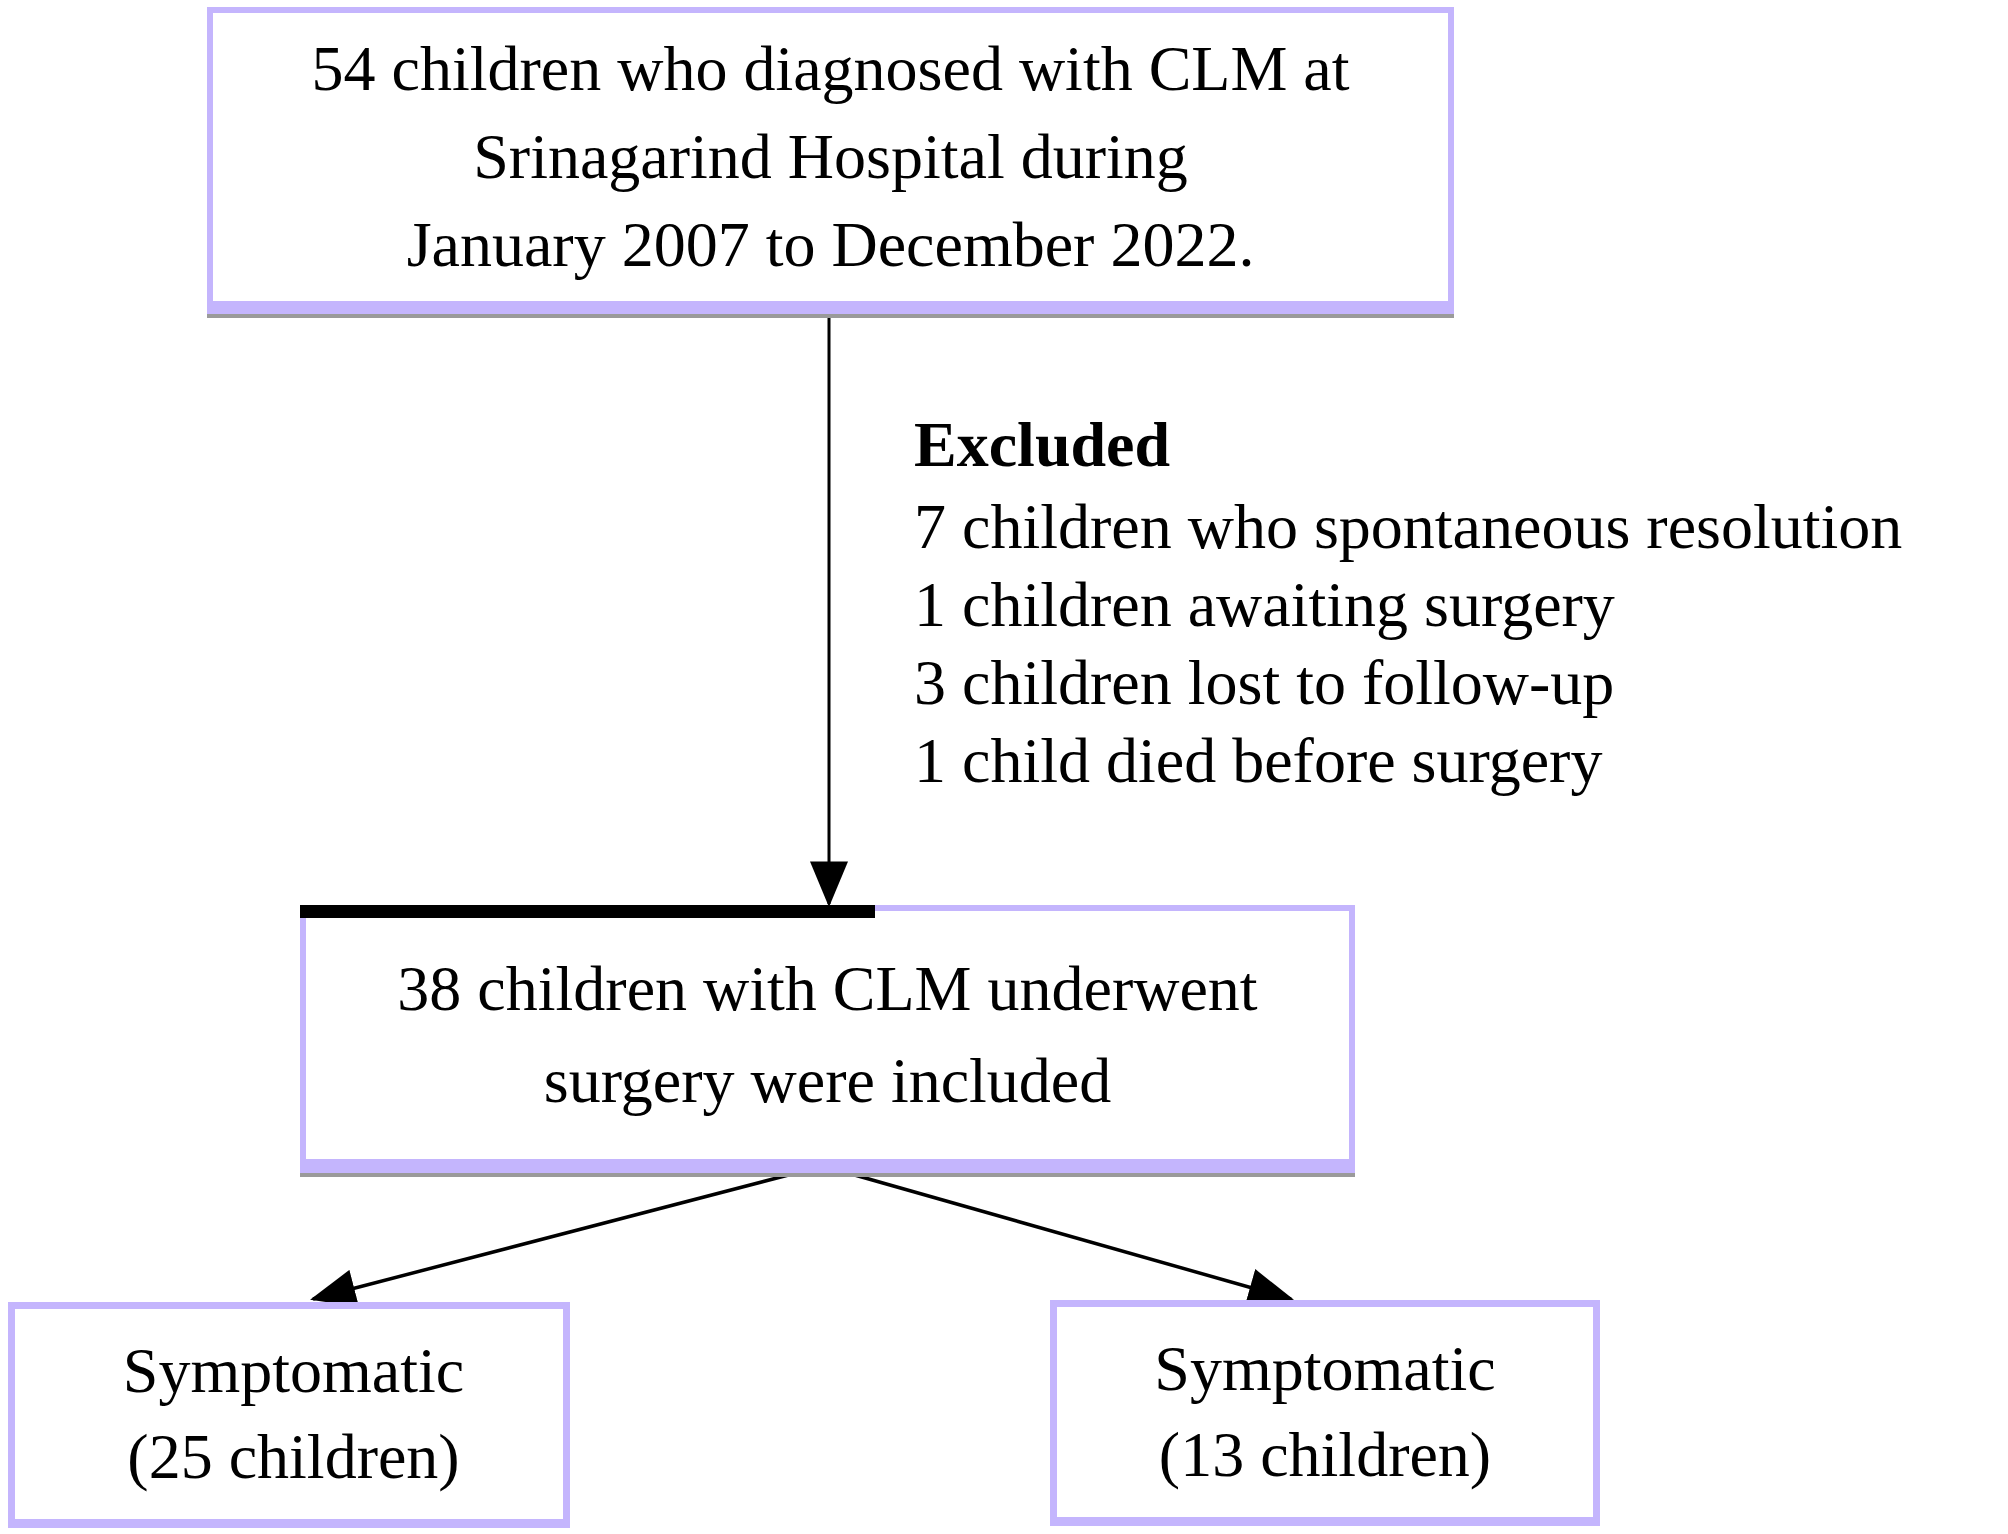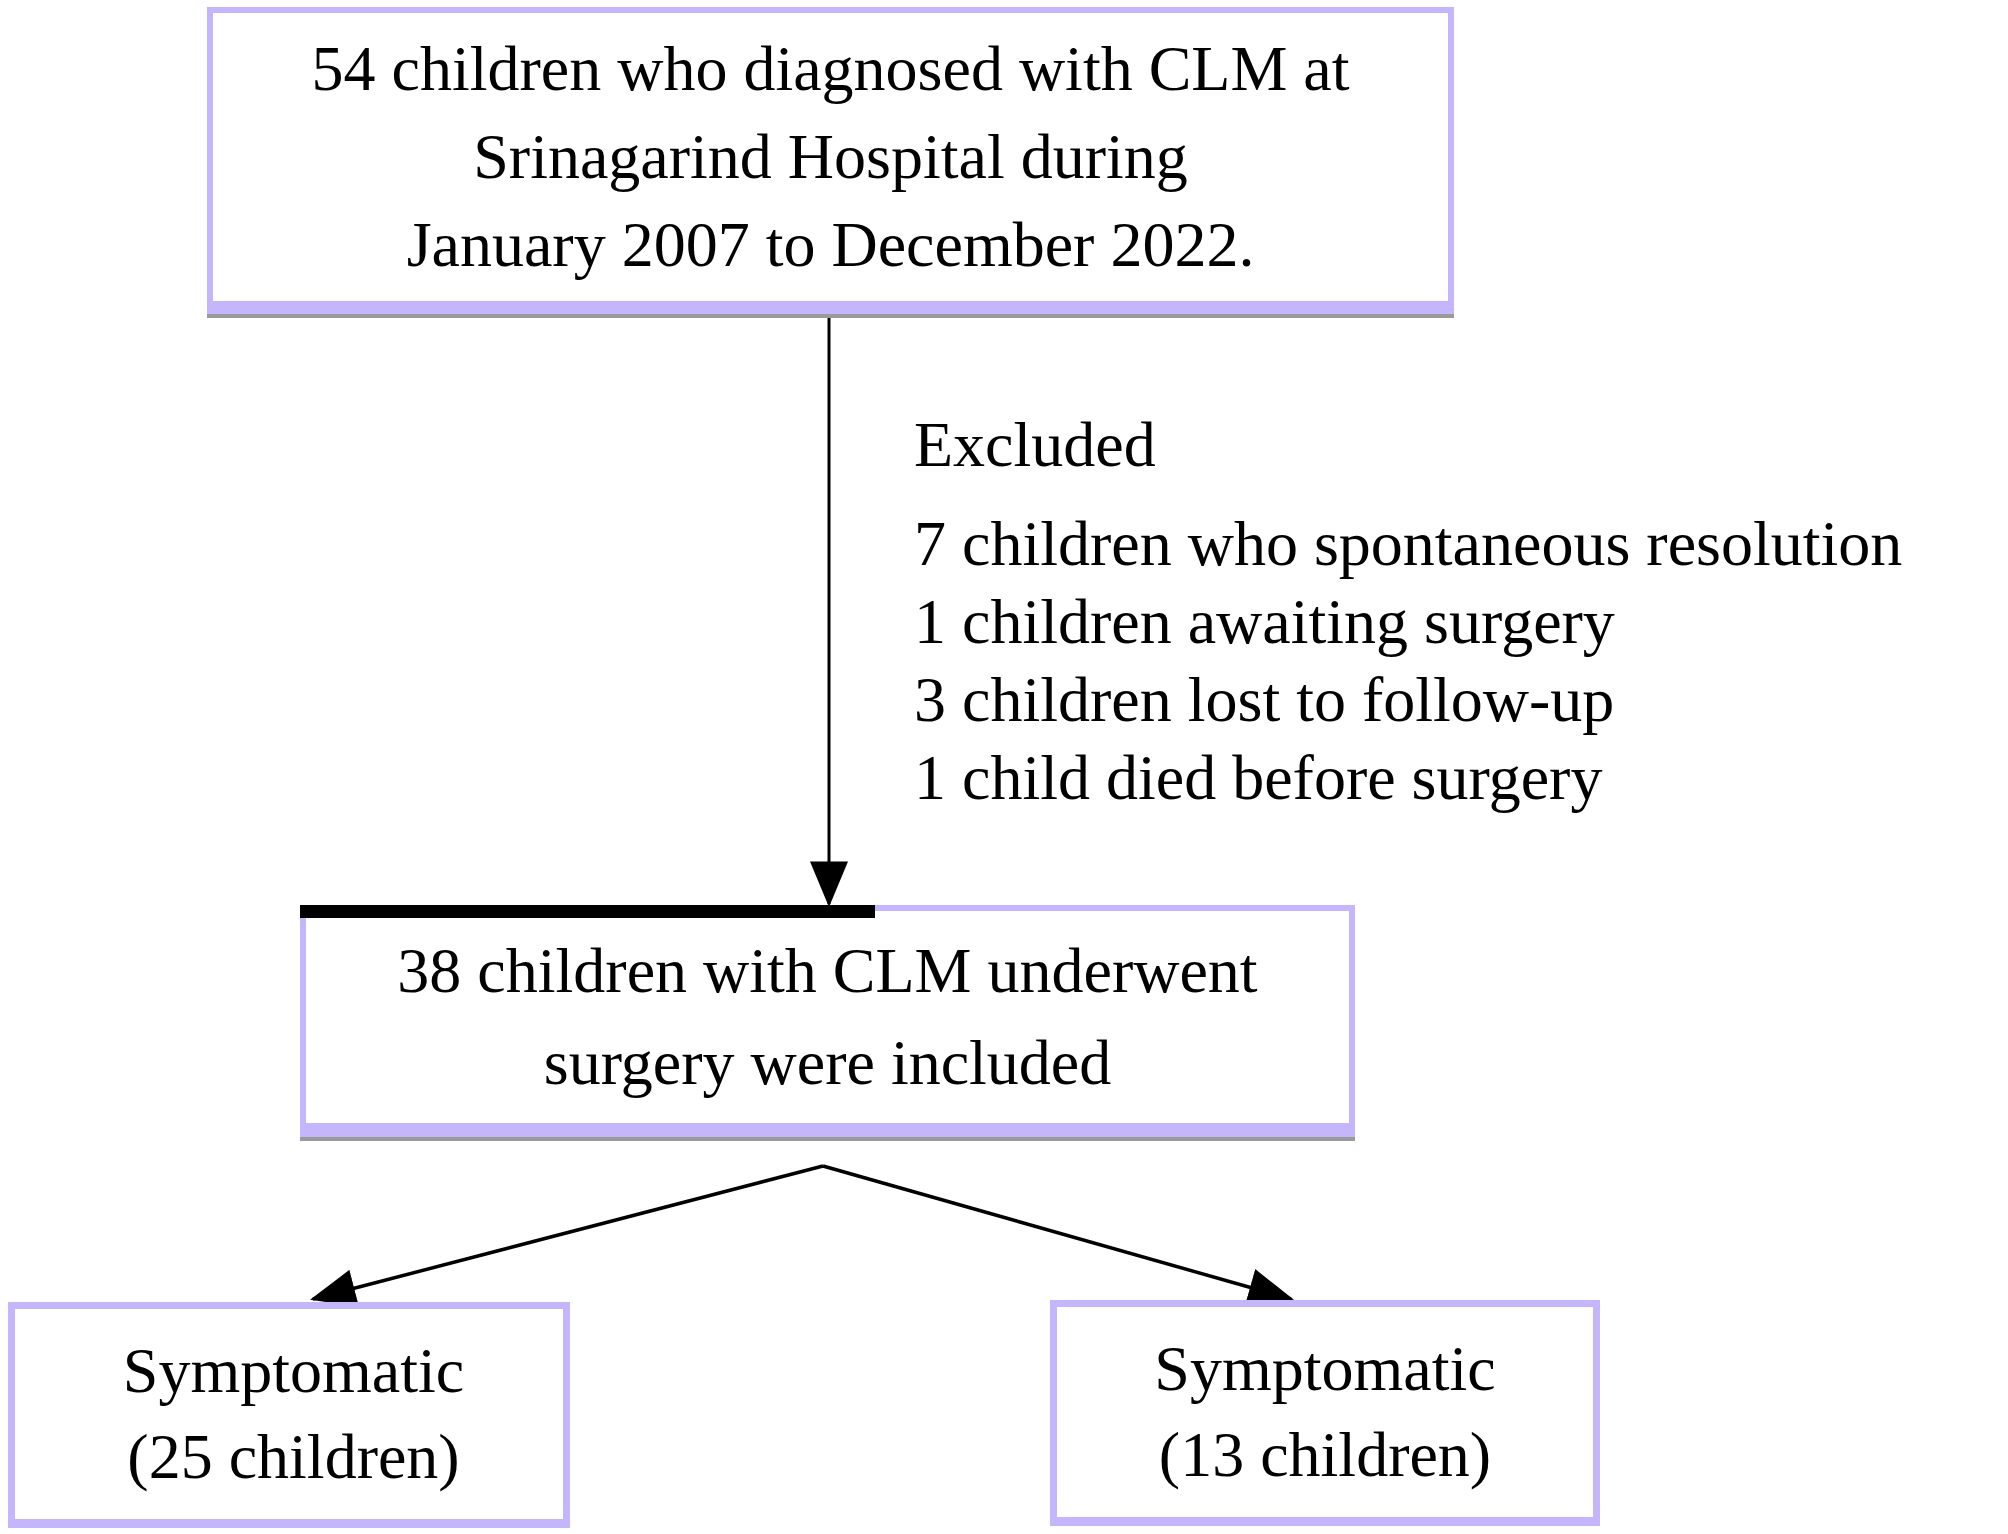--- a/index.html
+++ b/index.html
@@ -44,21 +44,21 @@
     top: 7px;
     width: 1247px;
     height: 307px;
     border-bottom-width: 13px;
     box-shadow: 0 4px 0 0 #9a9a9a;
   }
   .box-mid {
     left: 300px;
     top: 905px;
     width: 1055px;
-    height: 232px;
+    height: 268px;
     border-bottom-width: 14px;
     box-shadow: 0 4px 0 0 #9a9a9a;
   }
   .box-mid .boxtext {
     line-height: 92px;
   }
   .mid-top-thick {
     position: absolute;
     left: -6px;
     top: -6px;
@@ -89,22 +89,22 @@
   }
   .excluded {
     position: absolute;
     left: 914px;
     top: 406px;
     font-size: 64px;
     line-height: 78px;
     text-align: left;
   }
   .excluded-heading {
-    font-weight: normal;
-    margin-bottom: 21px;
+    font-weight: bold;
+    margin-bottom: 4px;
   }
 </style>
 </head>
 <body>
 
 <div class="stage">
 
   <svg class="connectors" viewBox="0 0 2008 1534" xmlns="http://www.w3.org/2000/svg" aria-hidden="true">
     <defs>
       <marker id="arrowhead" markerUnits="userSpaceOnUse" markerWidth="46" markerHeight="38" viewBox="0 0 12 10" refX="11.2" refY="5" orient="auto">

